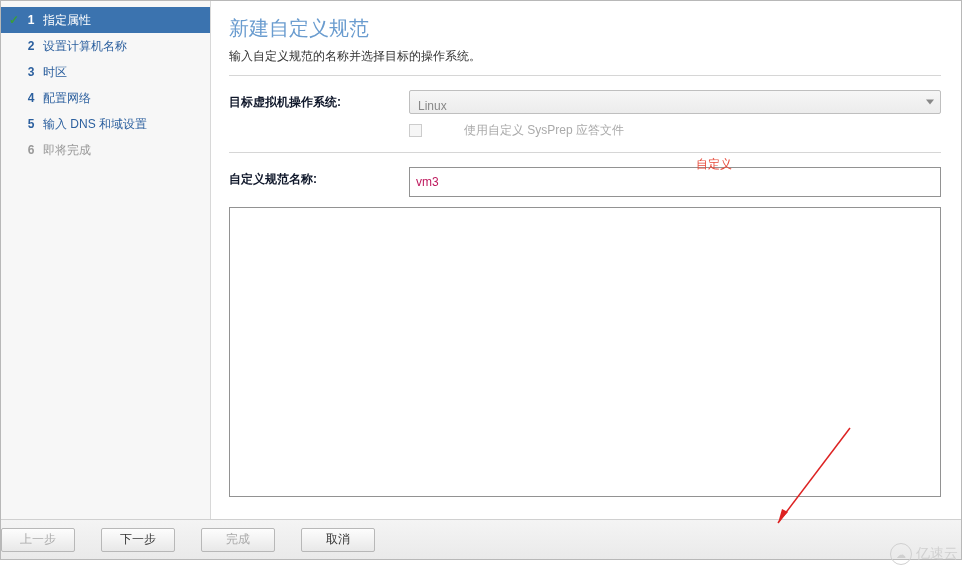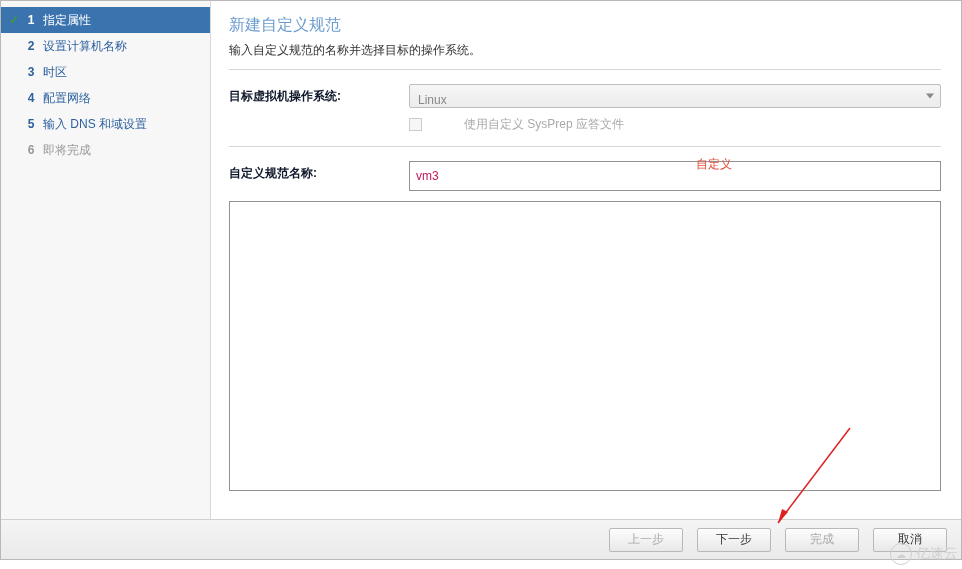--- a/index.html
+++ b/index.html
@@ -92,21 +92,21 @@
       color: #fff;
     }
     .step.disabled { color: #999; }
     .main {
       flex: 1;
       padding: 14px 20px 10px 18px;
       overflow: hidden;
       position: relative;
     }
     .main-title {
-      font-size: 16px;
+      font-size: 20px;
       color: #6a9ccf;
       margin-bottom: 6px;
     }
     .main-sub {
       color: #333;
       margin-bottom: 10px;
     }
     .hr { height:1px; background:#d6d6d6; margin-bottom: 14px;}
     .form-row {
       display: flex;
@@ -169,23 +169,21 @@
       color: #e74c3c;
       font-size: 12px;
       pointer-events: none;
     }
     .footer {
       height: 40px;
       background: linear-gradient(#f4f4f4,#eaeaea);
       border-top: 1px solid #d0d0d0;
       display: flex;
       align-items: center;
-      justify-content: flex-end;
-      padding-right: 14px;
-      gap: 14px;
+      gap: 26px;
     }
     .btn {
       min-width: 74px;
       height: 24px;
       border: 1px solid #b8b8b8;
       background: linear-gradient(#fdfdfd,#e8e8e8);
       border-radius: 2px;
       font-size: 12px;
       color: #333;
       cursor: pointer;

